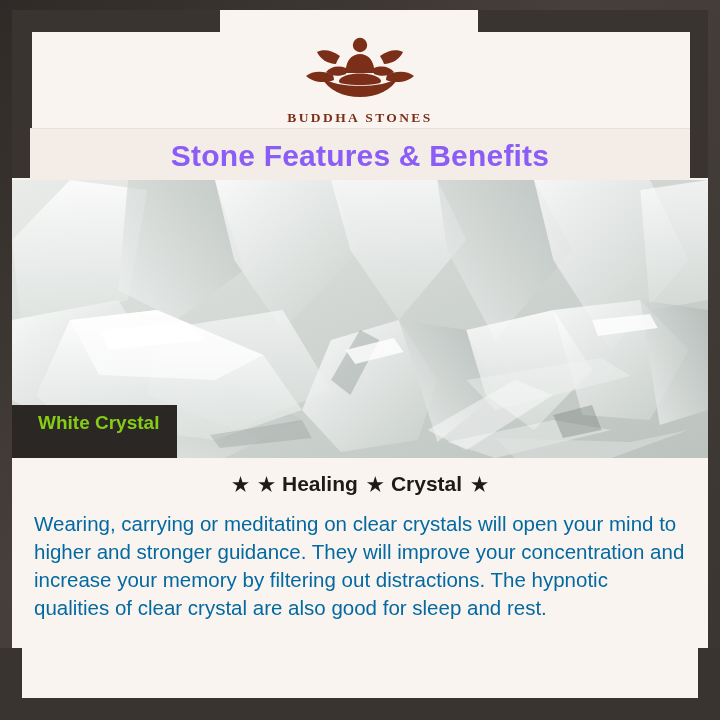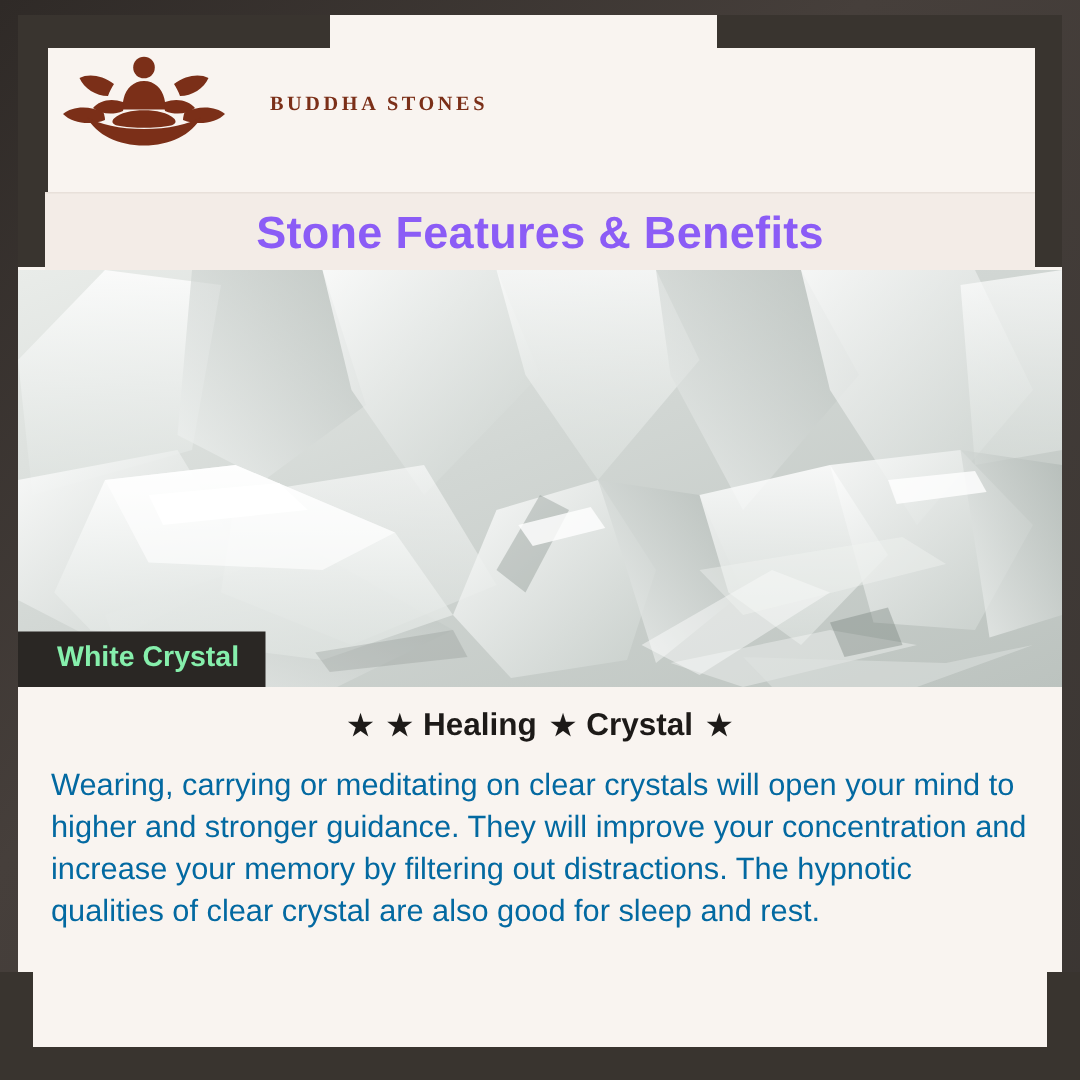--- a/index.html
+++ b/index.html
@@ -74,21 +74,21 @@
     position: absolute; right: 0; bottom: 0;
     width: 22px; height: 72px;
     background: #39342f;
   }
 
   
   .logo-wrap {
     position: absolute;
     left: 0; right: 0; top: 18px;
     display: flex;
-    flex-direction: row;
+    flex-direction: column;
     align-items: center;
   }
   .logo-mark { width: 168px; height: 78px; display:block; }
   .brand-name {
     margin-top: 4px;
     font-size: 13.5px;
     letter-spacing: 2.4px;
     color: #7b2f18;
     font-weight: 700;
     font-family: "Liberation Serif", serif;
@@ -124,24 +124,24 @@
     overflow: hidden;
     background: #cfd3d2;
   }
   .photo svg { display:block; width: 100%; height: 100%; }
 
   .caption {
     position: absolute;
     left: 0;
     bottom: 0;
     background: #2a2724;
-    color: #86efac;
+    color: #84cc16;
     font-size: 19px;
     font-weight: 700;
-    padding: 7px 18px 8px 26px;
+    padding: 7px 18px 24px 26px;
   }
 
   
   .benefits {
     position: absolute;
     left: 0; right: 0;
     top: 452px;
     height: 44px;
     display: flex;
     align-items: center;

